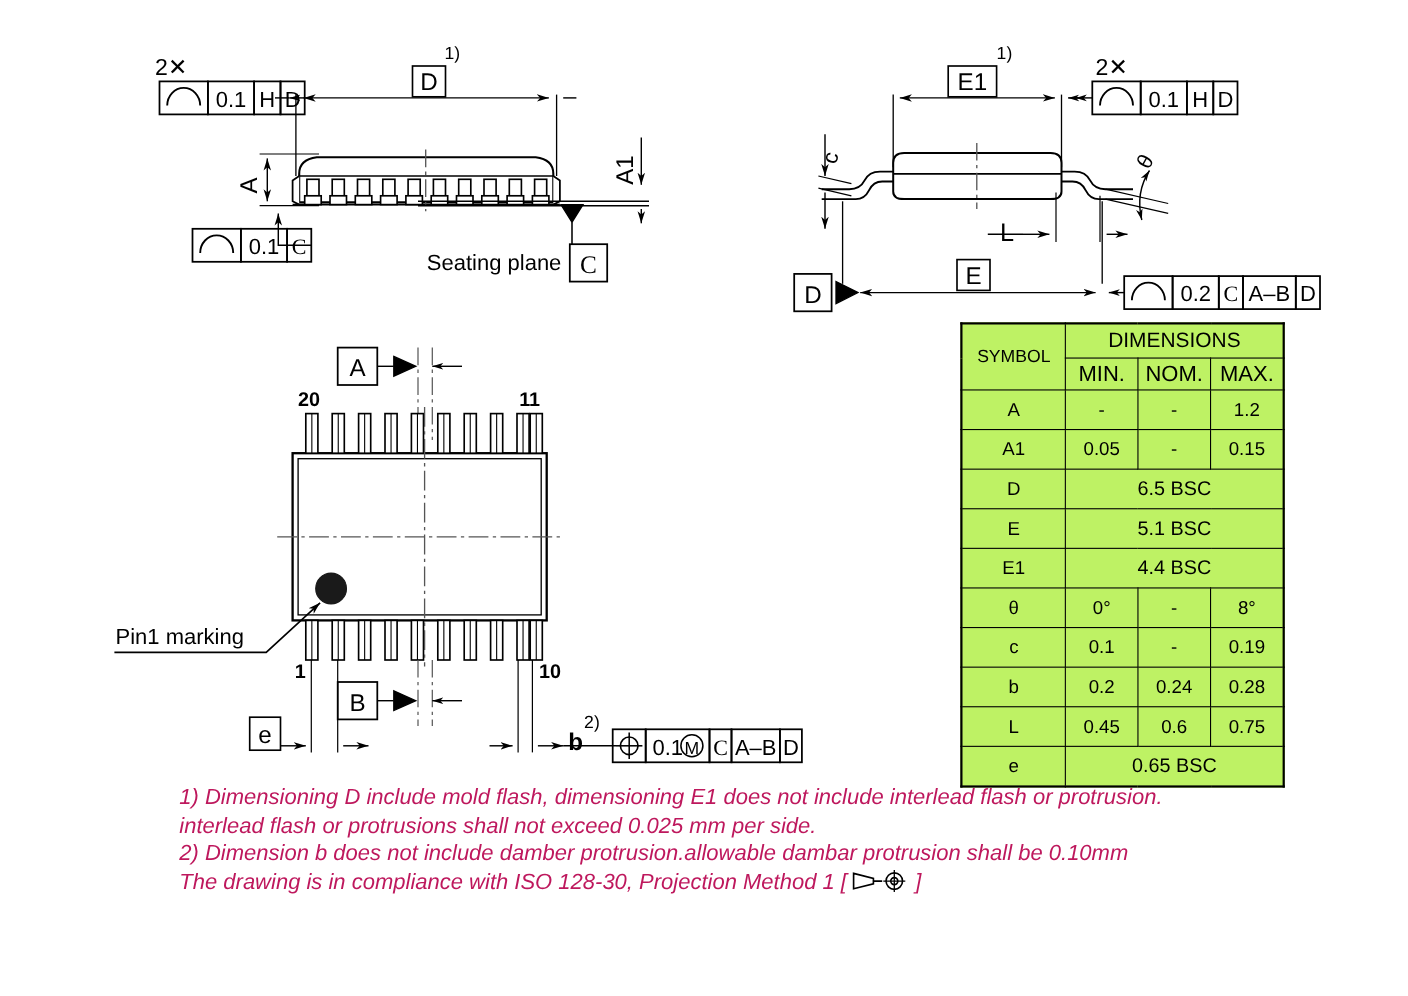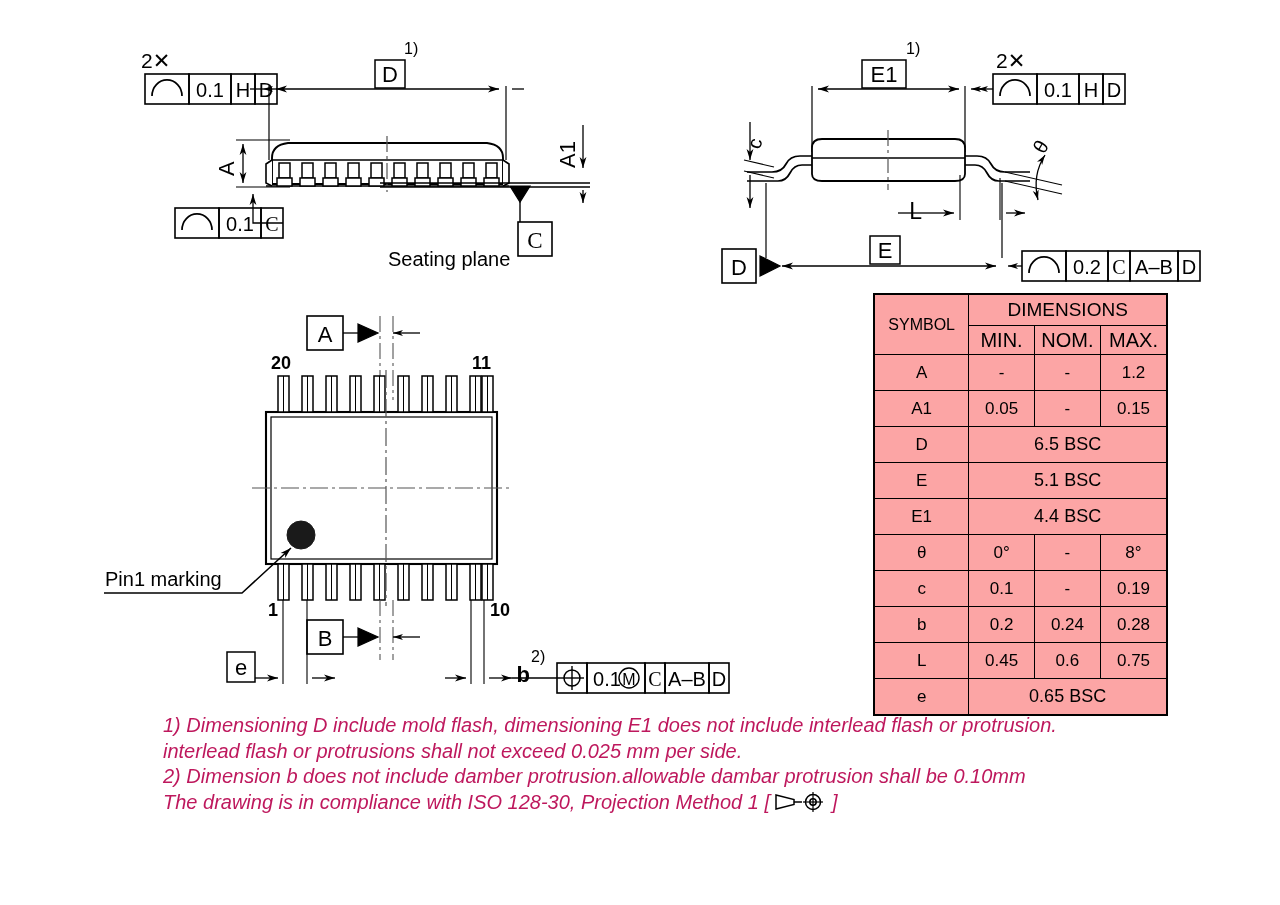--- a/index.html
+++ b/index.html
@@ -30,21 +30,21 @@
     display: block;
   }
   
   #dim-table {
     position: absolute;
     left: 873px;
     top: 293px;
     width: 295px;
     border-collapse: collapse;
     border: 2px solid #000;
-    background: #fca5a5;
+    background: #bef264;
     font-family: "Liberation Sans", sans-serif;
   }
   #dim-table td, #dim-table th {
     border: 1.5px solid #000;
     text-align: center;
     vertical-align: middle;
     font-weight: normal;
     font-size: 17px;
     padding: 0;
     height: 35px;
@@ -505,21 +505,21 @@
       <text x="1189" y="274" font-size="20" text-anchor="middle">D</text>
 
       <text x="607" y="686" font-size="20" text-anchor="middle">0.1</text>
       <text x="629" y="685" font-size="16" text-anchor="middle">M</text>
       <text x="655" y="686" font-size="20" text-anchor="middle" font-family="Liberation Serif, serif">C</text>
       <text x="687" y="686" font-size="20" text-anchor="middle">A–B</text>
       <text x="719" y="686" font-size="20" text-anchor="middle">D</text>
     </g>
   </svg>
 
-  <span class="lbl lbl-seating" style="left:388px; top:228px;margin-top:20px;">Seating plane</span>
+  <span class="lbl lbl-seating" style="left:388px; top:228px;">Seating plane</span>
 
   <span class="lbl lbl-pin1" style="left:105px; top:568px;">Pin1 marking</span>
 
   <table id="dim-table">
     <tbody>
       <tr>
         <th class="sym-head" rowspan="2">SYMBOL</th>
         <th class="dims-head" colspan="3">DIMENSIONS</th>
       </tr>
       <tr>

